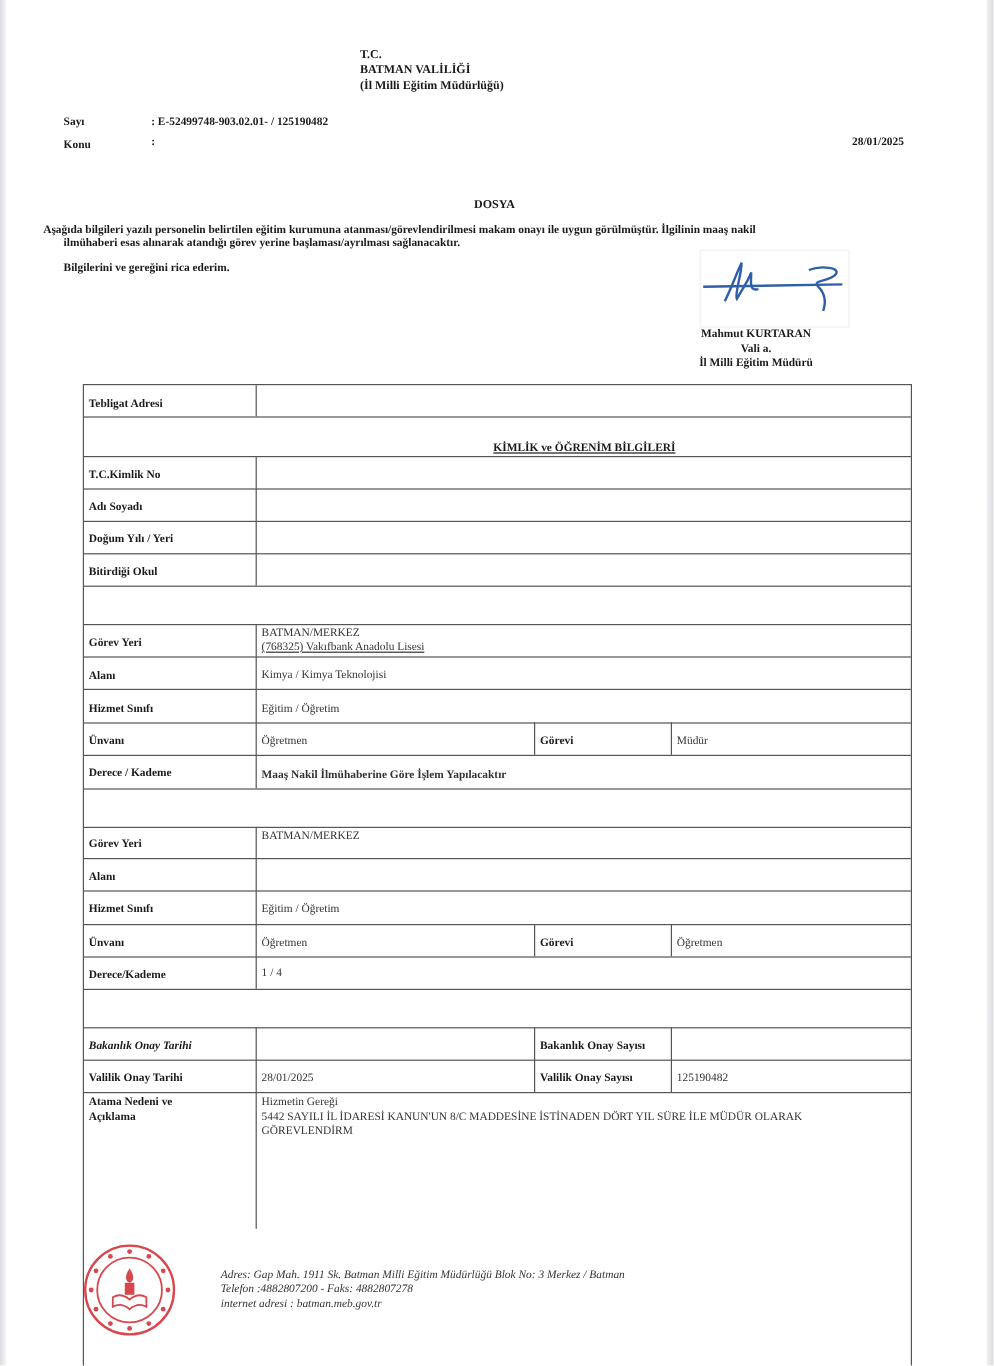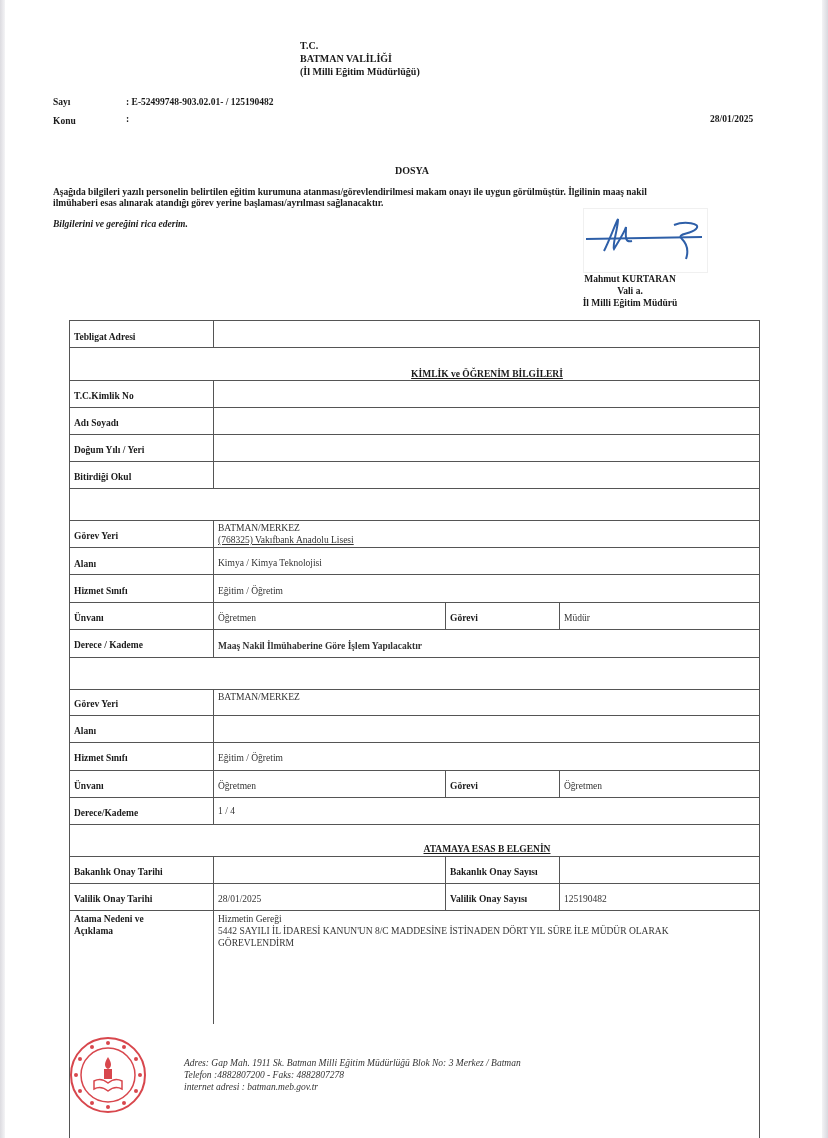--- a/index.html
+++ b/index.html
@@ -37,23 +37,23 @@
 <div class="hdr" style="top:53px;">BATMAN VALİLİĞİ</div>
 <div class="hdr" style="top:66px;">(İl Milli Eğitim Müdürlüğü)</div>
 
 <div class="abs meta" style="left:53px; top:97px;">Sayı</div>
 <div class="abs meta" style="left:126px; top:97px;">: E-52499748-903.02.01- / 125190482</div>
 <div class="abs meta" style="left:53px; top:116px; height:9px; overflow:hidden;">Konu</div>
 <div class="abs meta" style="left:126px; top:114px; height:9px; overflow:hidden;">:</div>
 <div class="abs meta" style="left:710px; top:114px;">28/01/2025</div>
 
 <div class="abs" style="left:395px; top:165px; font-size:10px; font-weight:bold;">DOSYA</div>
-<div class="abs para" style="left:53px; top:187px; white-space:nowrap;text-align:center;">Aşağıda bilgileri yazılı personelin belirtilen eğitim kurumuna atanması/görevlendirilmesi makam onayı ile uygun görülmüştür. İlgilinin maaş nakil</div>
+<div class="abs para" style="left:36px; top:187px; white-space:nowrap;text-align:center;">Aşağıda bilgileri yazılı personelin belirtilen eğitim kurumuna atanması/görevlendirilmesi makam onayı ile uygun görülmüştür. İlgilinin maaş nakil</div>
 <div class="abs para" style="left:53px; top:198px; white-space:nowrap;">ilmühaberi esas alınarak atandığı görev yerine başlaması/ayrılması sağlanacaktır.</div>
-<div class="abs para" style="left:53px; top:219px;font-style:italic;">Bilgilerini ve gereğini rica ederim.</div>
+<div class="abs para" style="left:53px; top:219px;">Bilgilerini ve gereğini rica ederim.</div>
 
 <div class="sig-box">
   <svg width="123" height="63" viewBox="0 0 123 63">
     <path d="M2,30 L118,28" stroke="#2e5fa8" stroke-width="2" fill="none"></path>
     <path d="M20,42 C26,30 30,18 34,10 C34,20 28,36 30,40 C36,30 40,24 42,18 C42,26 40,34 48,32" stroke="#2e5fa8" stroke-width="2" fill="none"></path>
     <path d="M90,16 C100,12 118,14 112,20 C106,26 92,24 98,30 C104,36 104,44 102,50" stroke="#2e5fa8" stroke-width="2" fill="none"></path>
   </svg>
 </div>
 <div class="sig-name" style="top:273px;">Mahmut KURTARAN</div>
 <div class="sig-name" style="top:285px;">Vali a.</div>
@@ -129,22 +129,21 @@
   <div class="val" style="left:148px; top:405px;"></div>
   <div class="lbl" style="top:432px;">Hizmet Sınıfı</div>
   <div class="val" style="left:148px; top:432px;">Eğitim / Öğretim</div>
   <div class="lbl" style="top:460px;">Ünvanı</div>
   <div class="val" style="left:148px; top:460px;">Öğretmen</div>
   <div class="lbl" style="left:380px; top:460px;">Görevi</div>
   <div class="val" style="left:494px; top:460px;">Öğretmen</div>
   <div class="lbl" style="top:487px;">Derece/Kademe</div>
   <div class="val" style="left:148px; top:485px;">1 / 4</div>
 
-  <div class="sec" style="top:523px;">ATAMAYA ESAS B  ELGENİN</div>
-  <div class="lbl" style="top:546px;">Bakanlık Onay Tarihi</div>
+  <div class="lbl" style="top:546px;font-style:italic;">Bakanlık Onay Tarihi</div>
   <div class="val" style="left:148px; top:546px;"></div>
   <div class="lbl" style="left:380px; top:546px;">Bakanlık Onay Sayısı</div>
   <div class="val" style="left:494px; top:546px;"></div>
   <div class="lbl" style="top:573px;">Valilik Onay Tarihi</div>
   <div class="val" style="left:148px; top:573px;">28/01/2025</div>
   <div class="lbl" style="left:380px; top:573px;">Valilik Onay Sayısı</div>
   <div class="val" style="left:494px; top:573px;">125190482</div>
   <div class="lbl" style="top:593px;">Atama Nedeni ve</div>
   <div class="lbl" style="top:605px;">Açıklama</div>
   <div class="val" style="left:148px; top:593px;">Hizmetin Gereği</div>

